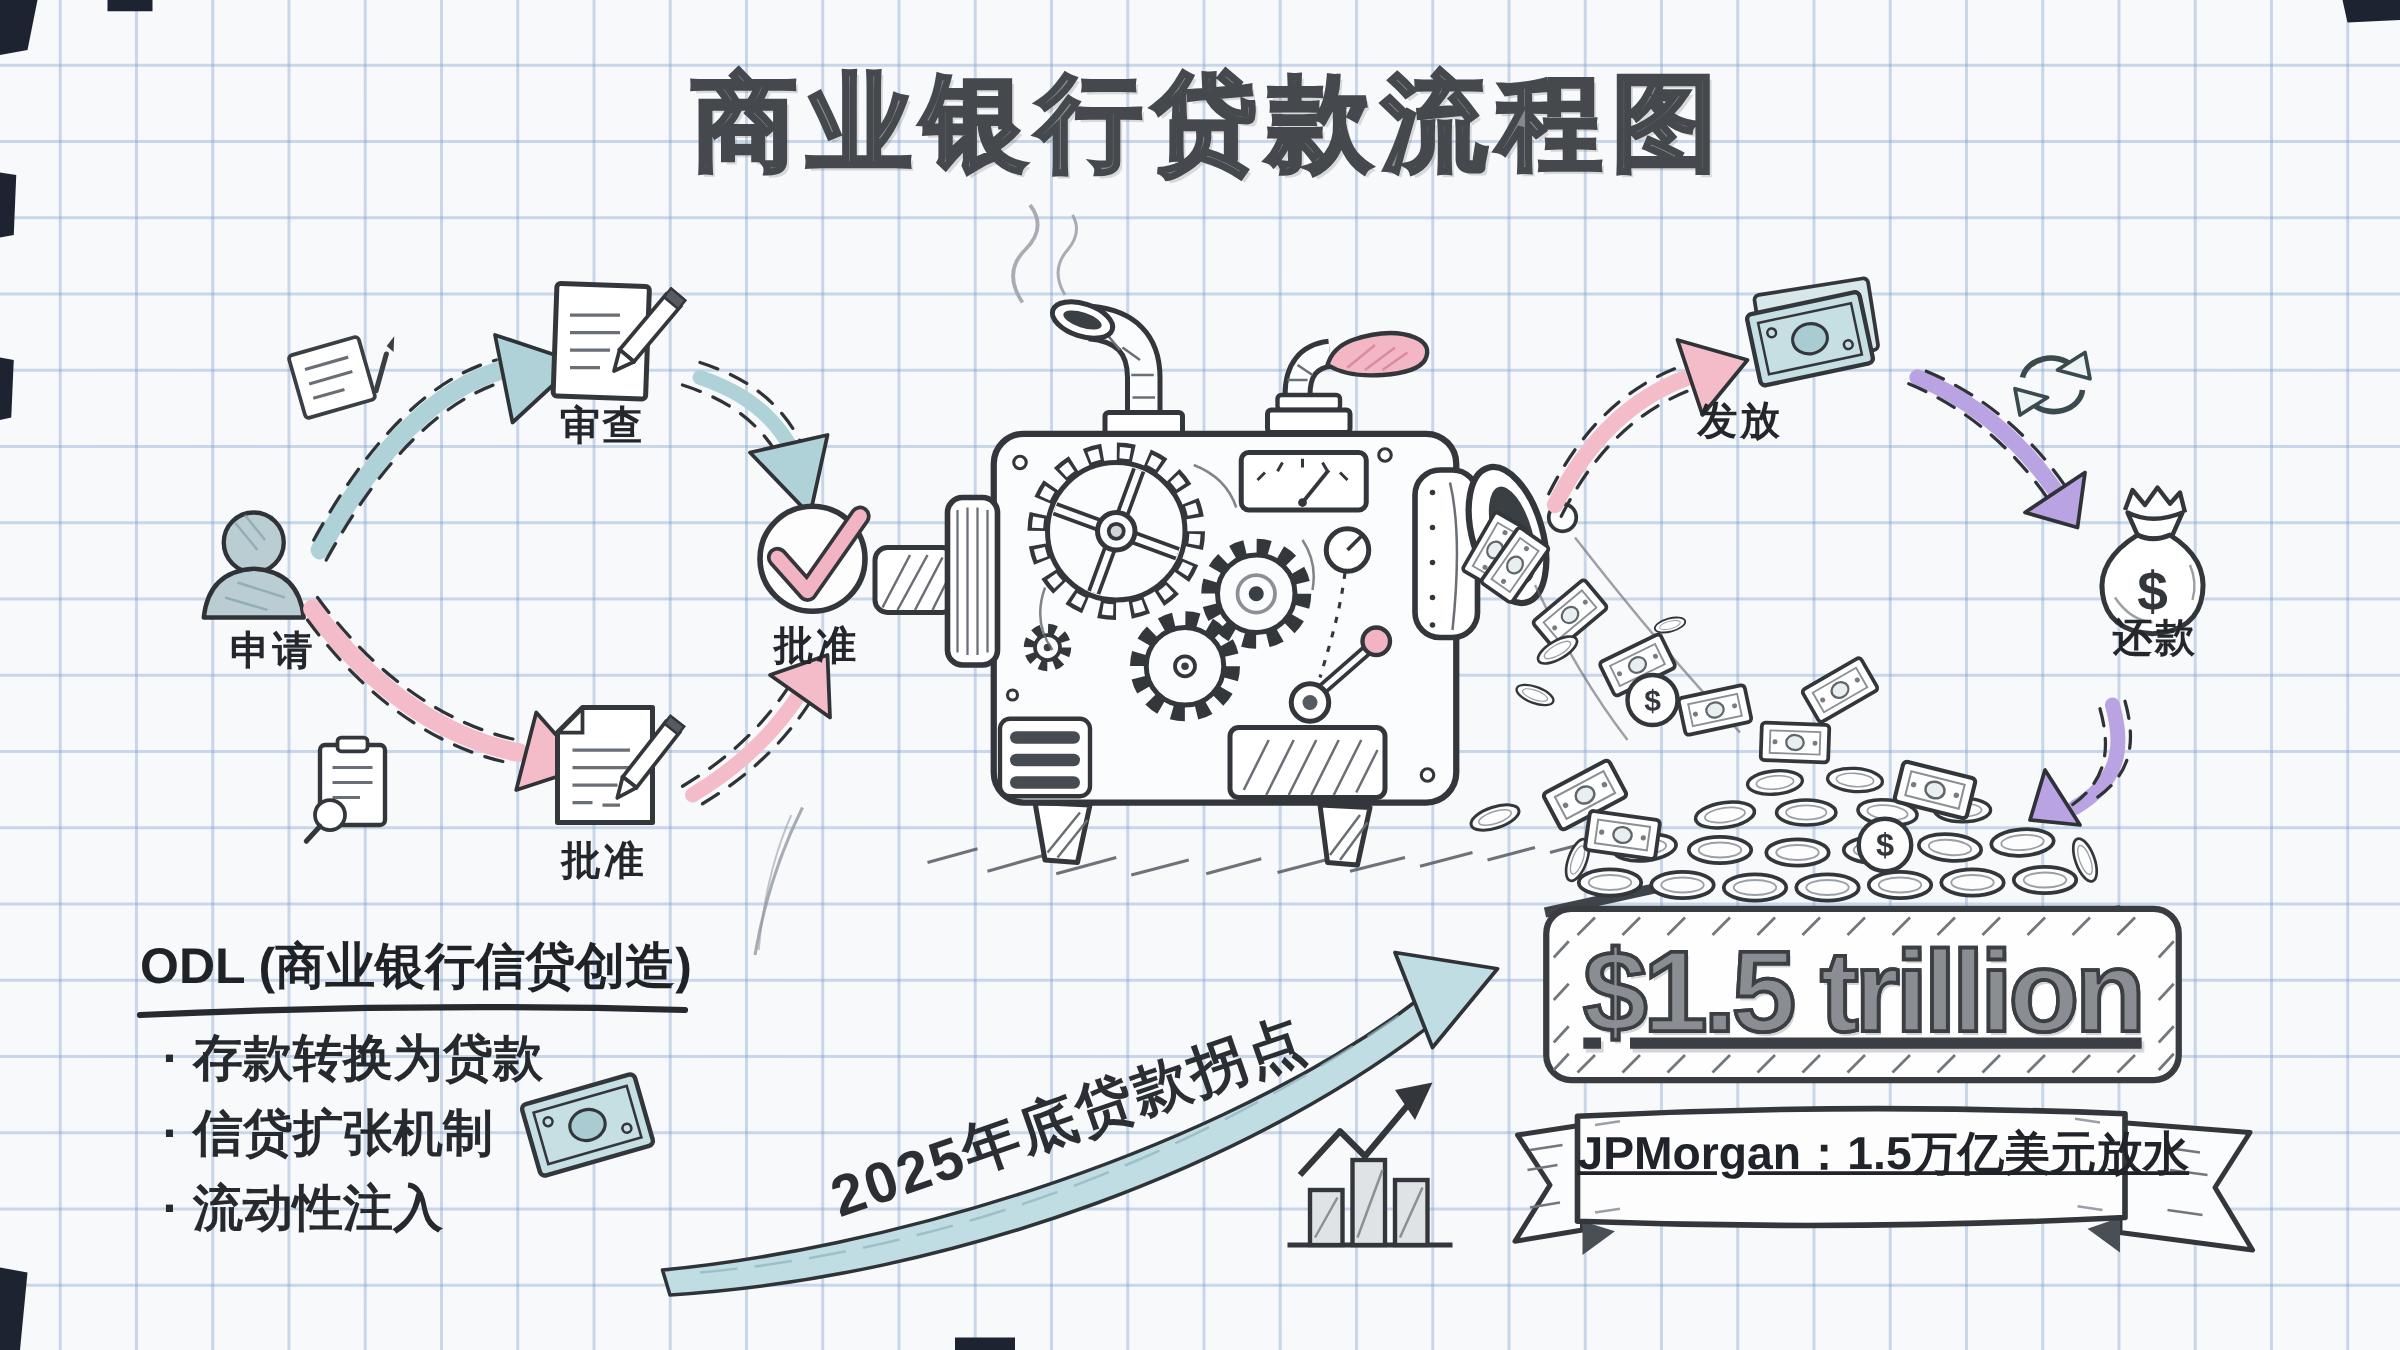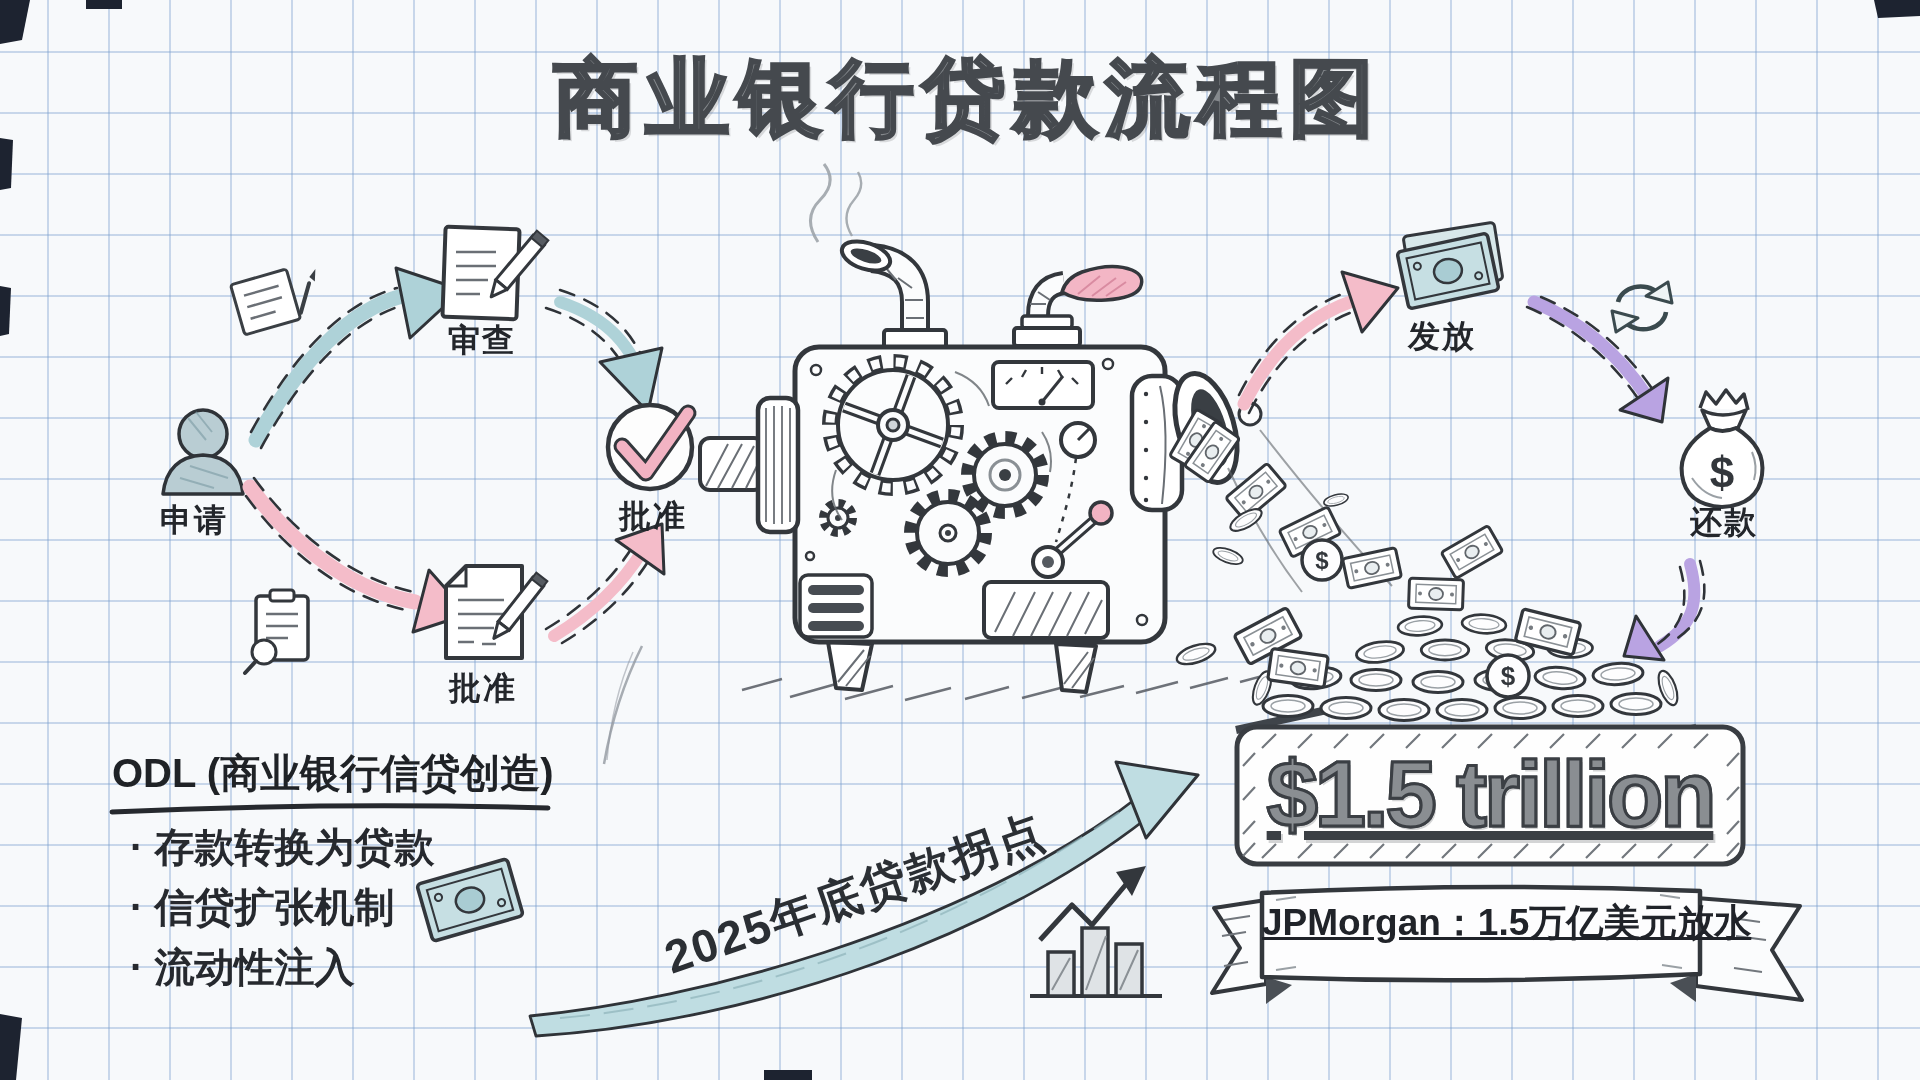--- a/index.html
+++ b/index.html
@@ -390,26 +390,26 @@
     <path d="M1224 920 l26 -4 M1222 936 l24 -4 M1224 966 l24 -4 M1760 922 l-28 -4 M1766 940 l-30 -4 M1762 972 l-28 -4" stroke="#72777d" stroke-width="2"></path>
     <polygon points="1266,977 1266,1004 1292,985" fill="#4a4f55"></polygon>
     <polygon points="1696,974 1696,1002 1670,983" fill="#4a4f55"></polygon>
     <path d="M1262 893 Q1480 882 1700 891 L1700 974 Q1480 985 1262 977 Z" fill="#fdfdfe" stroke="#33373c" stroke-width="4.5" stroke-linejoin="round"></path>
     <path d="M1276 900 l20 -3 M1276 970 l20 -3 M1680 898 l-20 -3 M1682 968 l-20 -3" stroke="#9aa0a5" stroke-width="2"></path>
   </g>
 </svg>
 
 <div class="label title">商业银行贷款流程图</div>
 
-<div class="label node" style="left:148px;top:502px;width:92px;">申请</div>
+<div class="label node" style="left:172px;top:502px;width:92px;">申请</div>
 <div class="label node" style="left:432px;top:322px;width:100px;">审查</div>
 <div class="label node" style="left:608px;top:498px;width:90px;">批准</div>
 <div class="label node" style="left:438px;top:670px;width:90px;">批准</div>
-<div class="label node" style="left:1396px;top:318px;width:92px;">发放</div>
-<div class="label node" style="left:1678px;top:504px;width:92px;">还款</div>
+<div class="label node" style="left:1346px;top:318px;width:92px;">发放</div>
+<div class="label node" style="left:1678px;top:492px;width:92px;">还款</div>
 
 <div class="label odl-h">ODL (商业银行信贷创造)</div>
 <div class="label odl-b" style="top:824px;">· 存款转换为贷款</div>
 <div class="label odl-b" style="top:944px;">· 流动性注入</div>
 <div class="label odl-b" style="top:884px;">· 信贷扩张机制</div>
 
 <div class="label trend">2025年底贷款拐点</div>
 
 <div class="label amount">$1.5 trillion</div>
 <div class="label banner">JPMorgan：1.5万亿美元放水</div>

